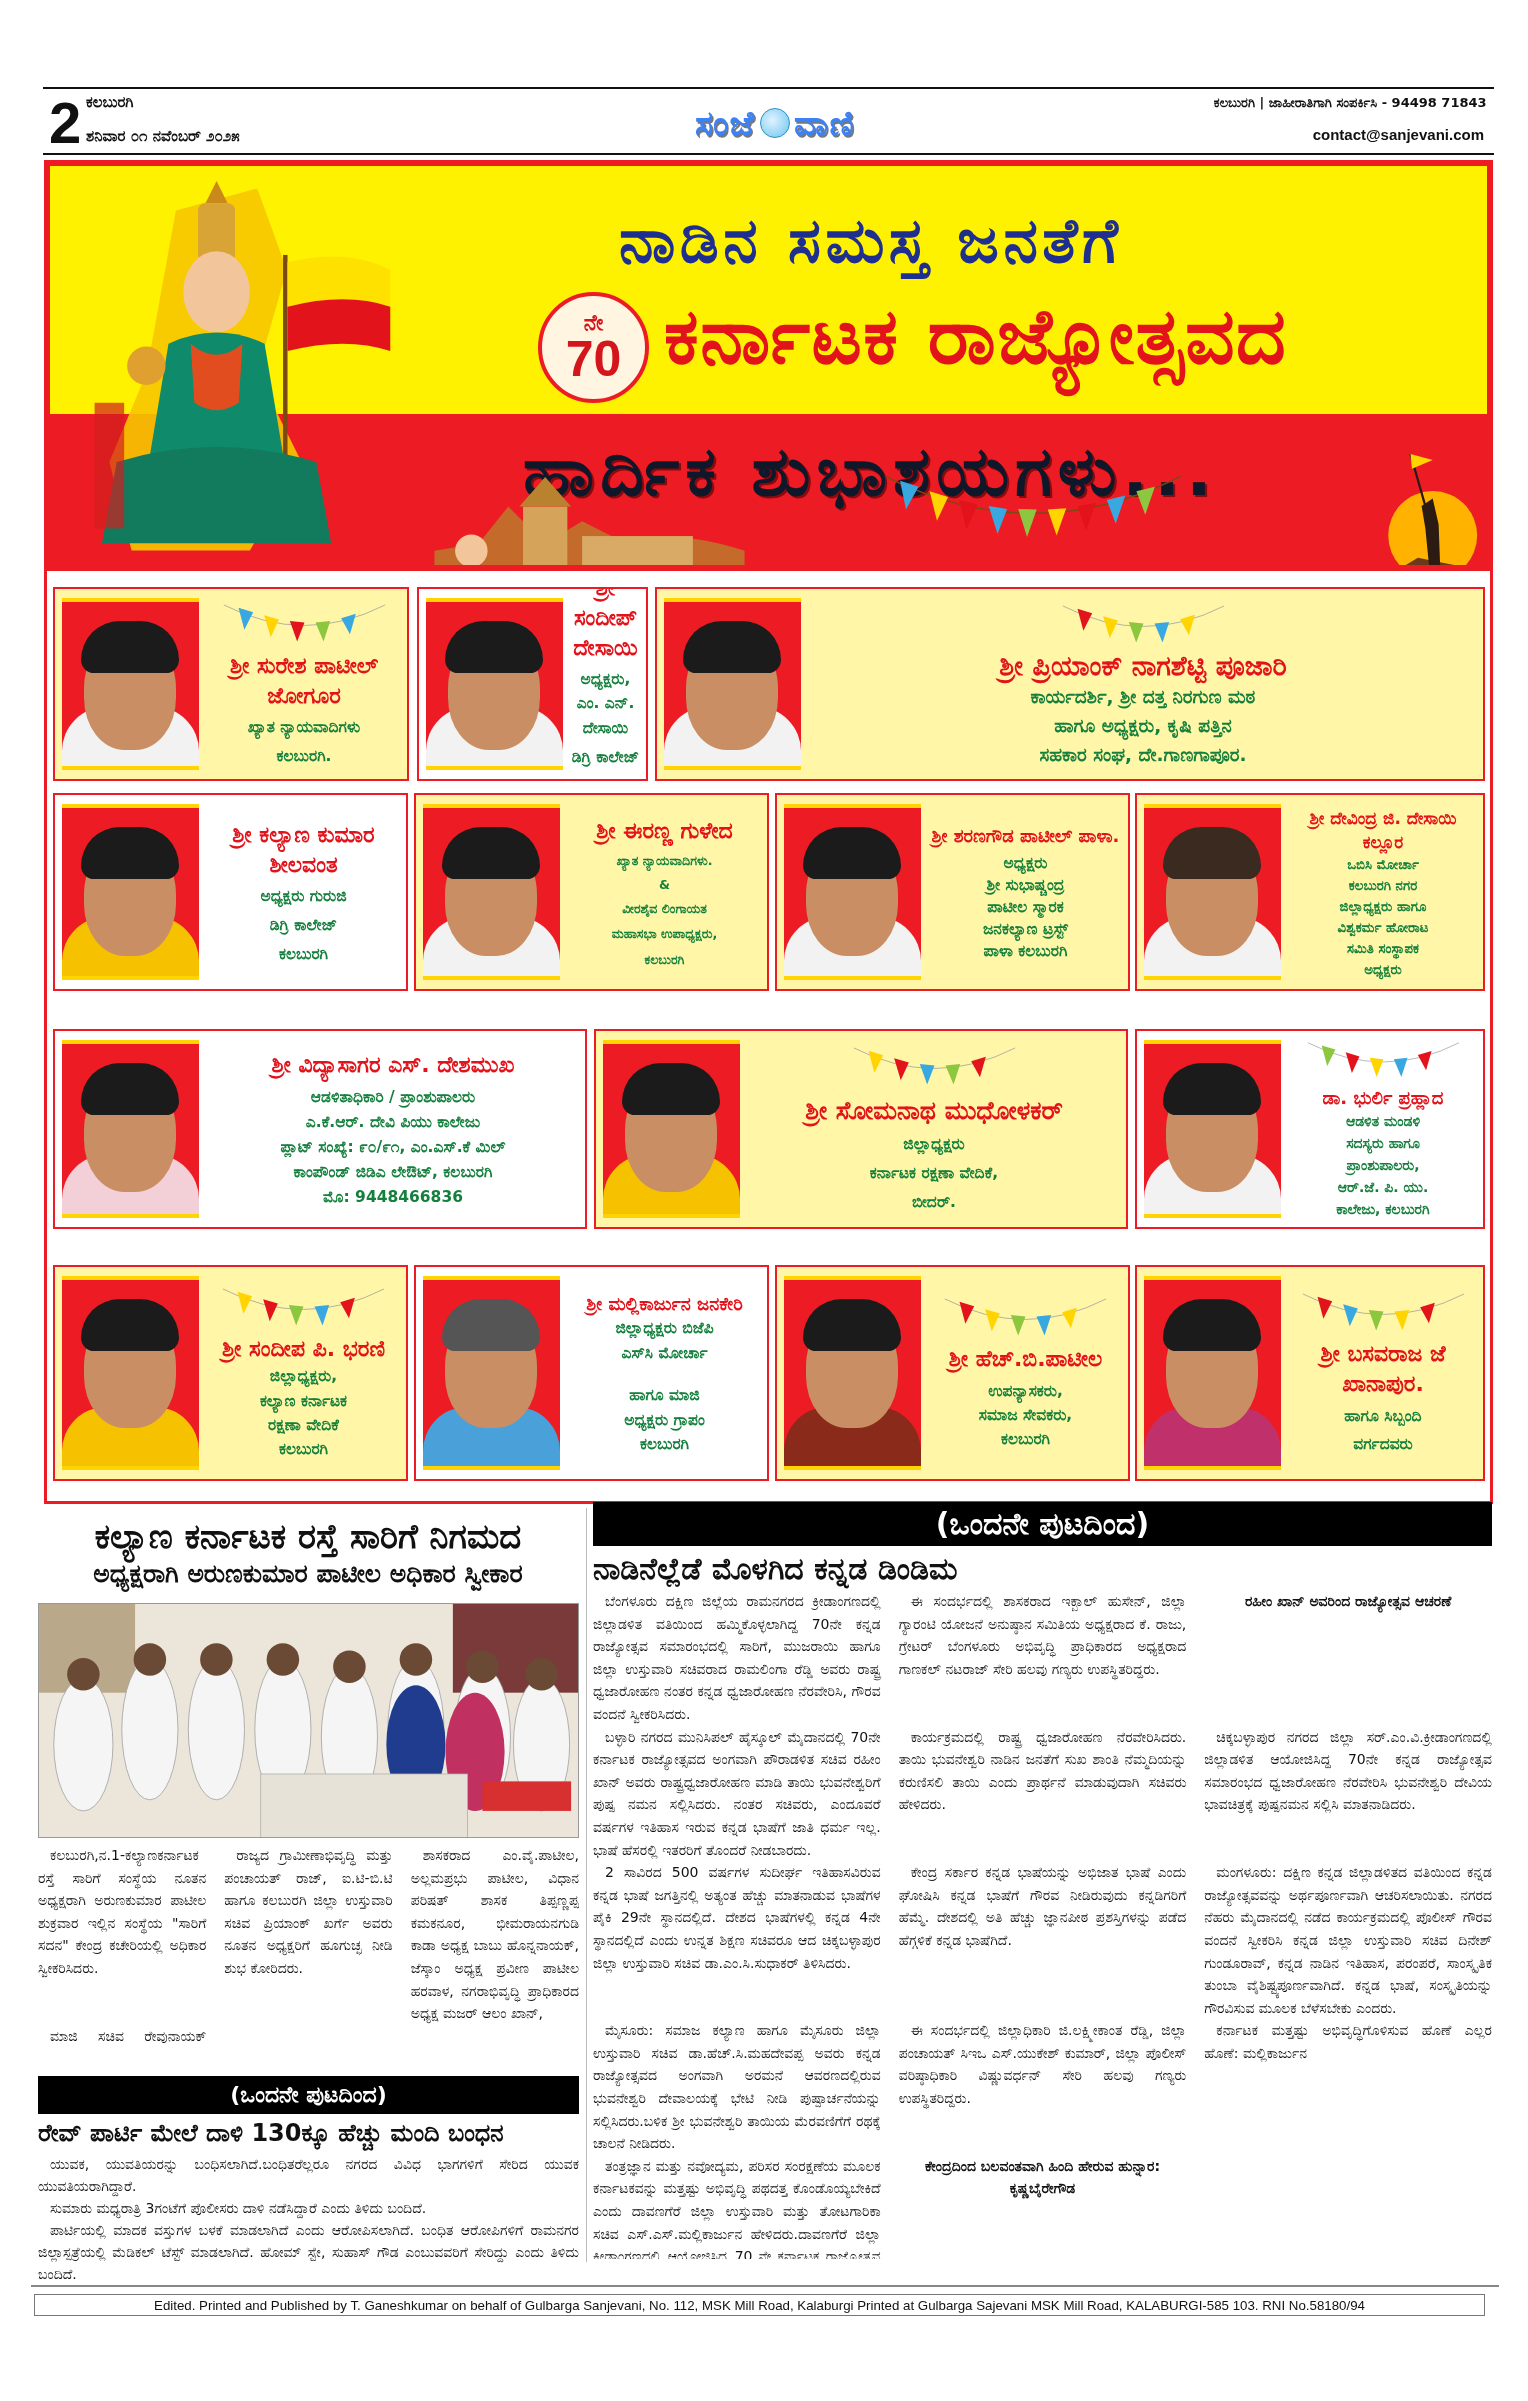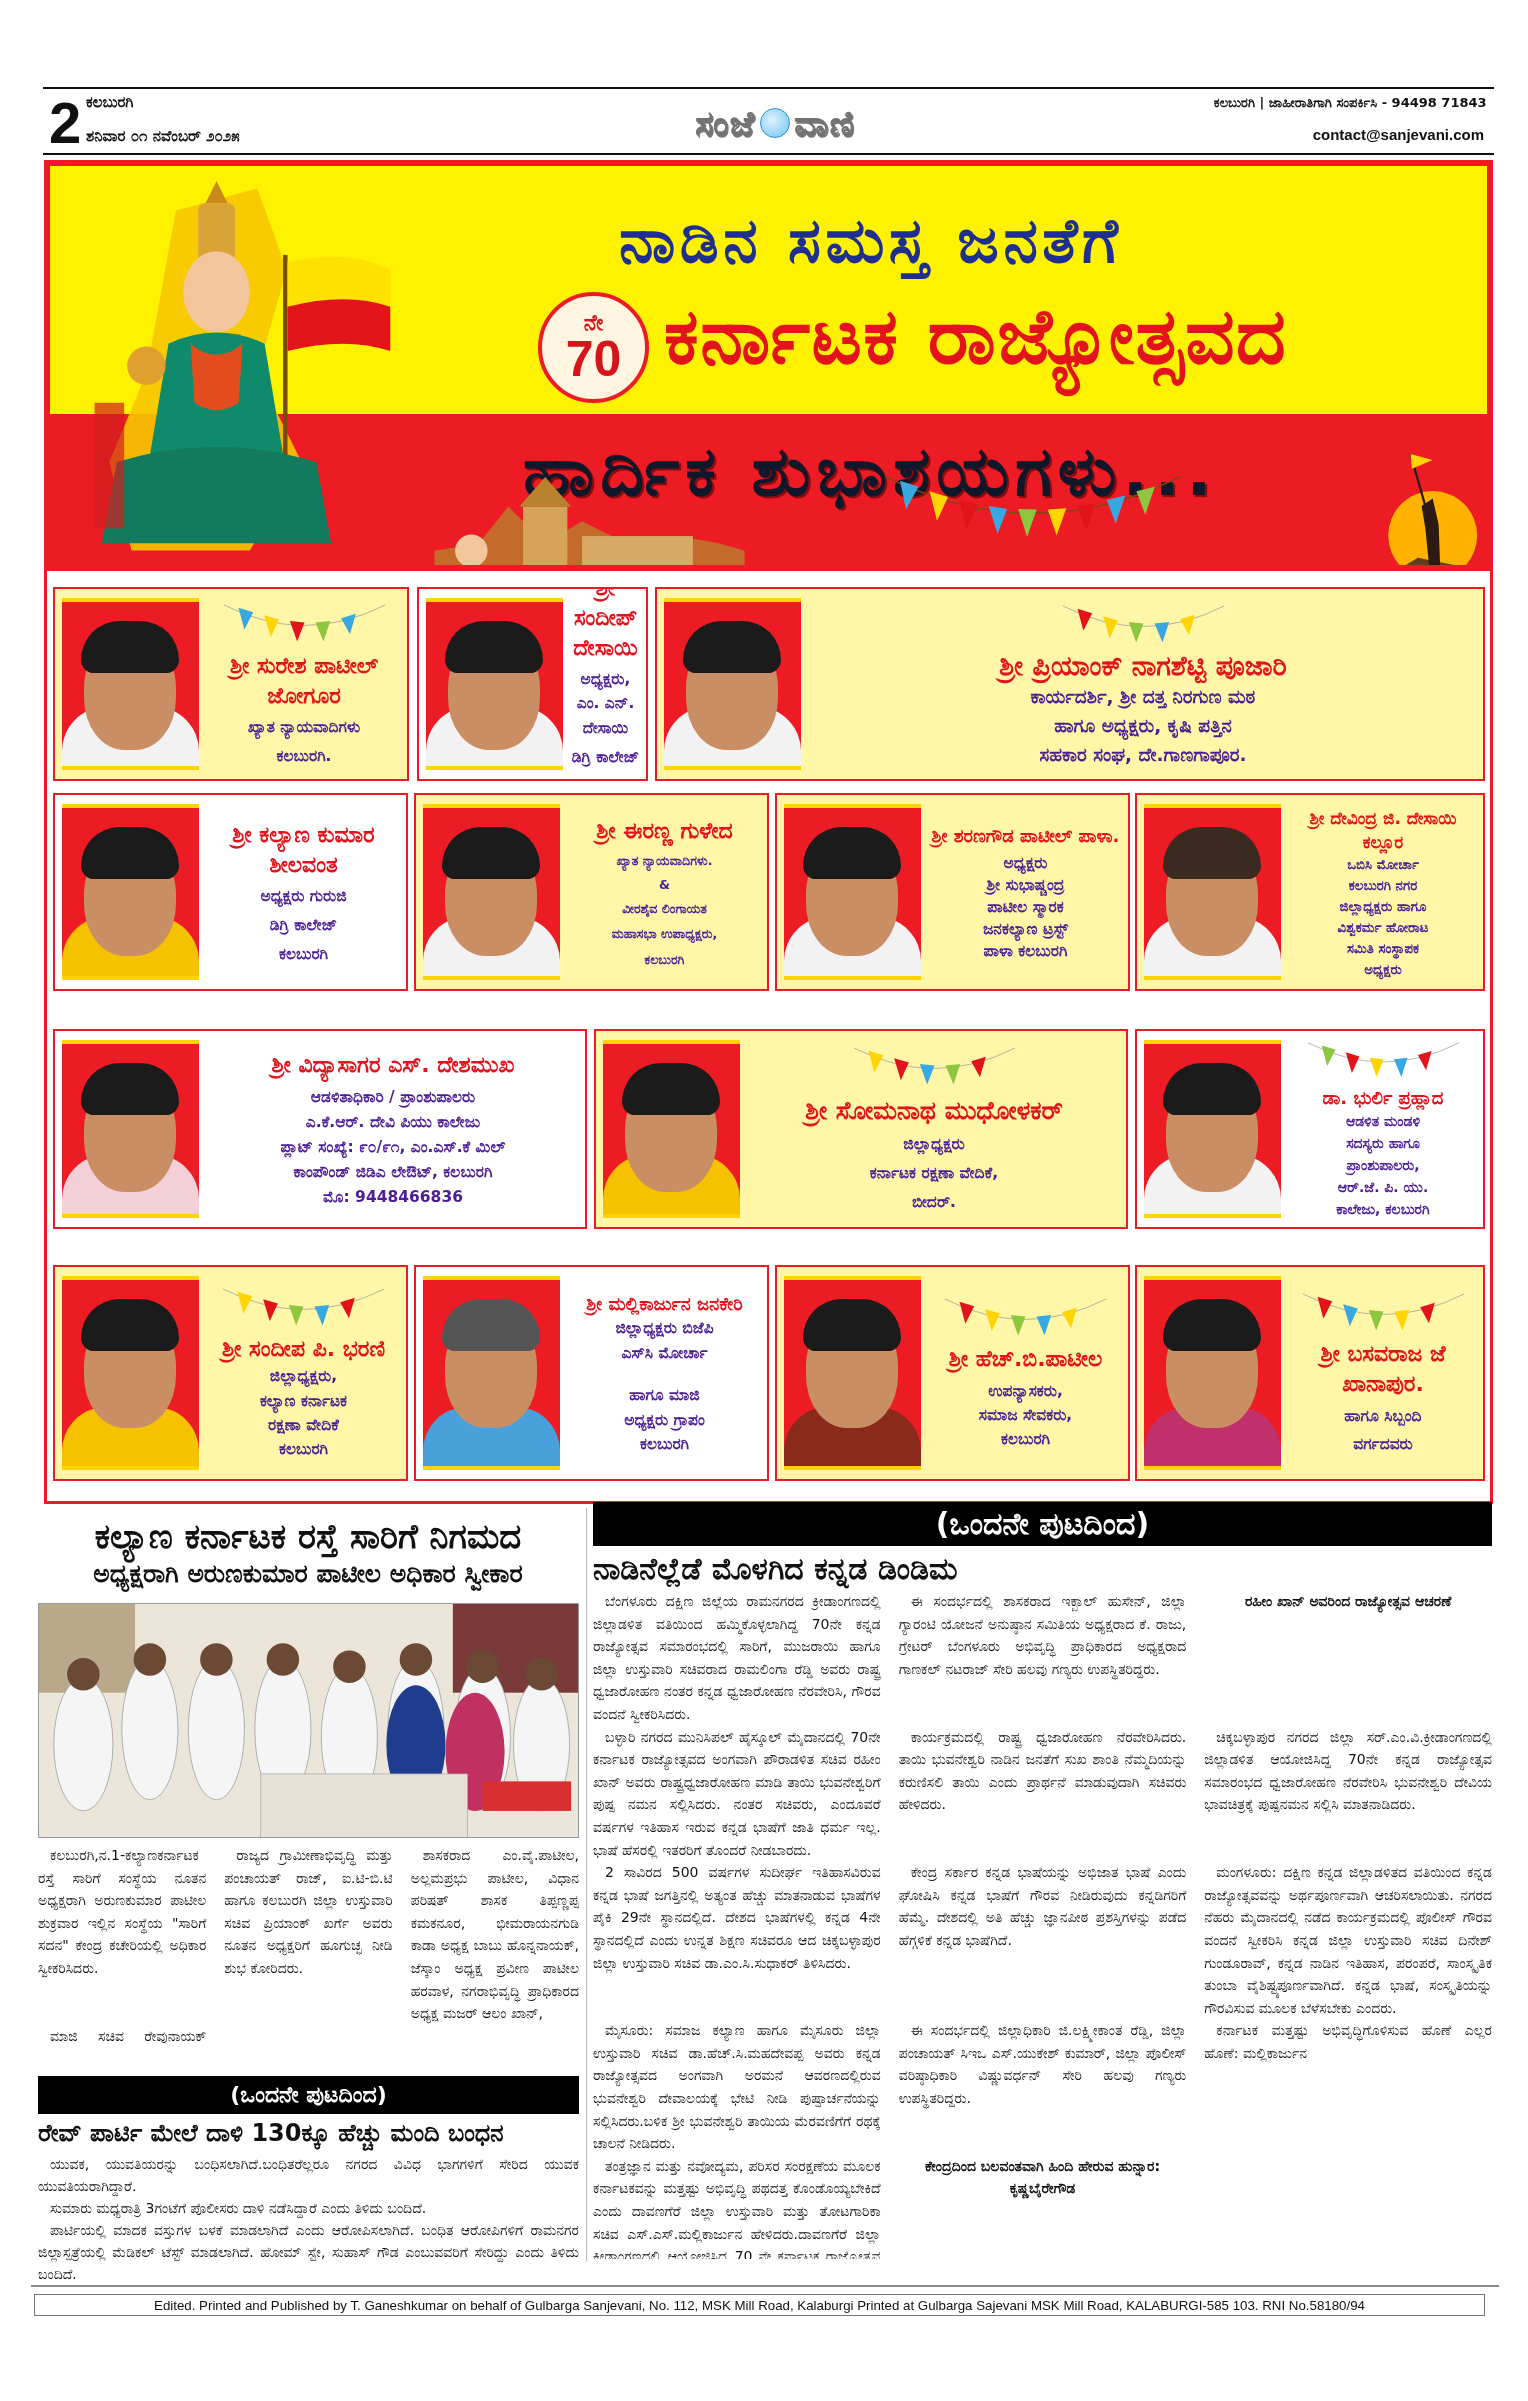--- a/index.html
+++ b/index.html
@@ -8,21 +8,21 @@
 
   
   .masthead { position: absolute; left: 43px; top: 87px; width: 1451px; height: 68px;
               border-top: 2.2px solid #111; border-bottom: 2.2px solid #111; }
   .page-num { position: absolute; left: 6px; top: 3px; font-size: 58px; font-weight: bold;
               font-family: "Liberation Sans", sans-serif; line-height: 61px; }
   .edition-city { position: absolute; left: 43px; top: 4.4px; font-size: 15px; font-weight: bold; }
   .edition-date { position: absolute; left: 43px; top: 38px; font-size: 15px; font-weight: bold; }
   .logo { position: absolute; left: 621px; top: 6px; width: 222px; height: 56px;
           display: flex; align-items: center; justify-content: center; gap: 4.4px; }
-  .logo-text { font-size: 34px; font-weight: bold; color: #737373;
+  .logo-text { font-size: 34px; font-weight: bold; color: #3b82f6;
                text-shadow: 1.5px 1.5px 0 #777; letter-spacing: 1.5px; }
   .logo-globe { width: 30px; height: 30px; border-radius: 50%;
                 background: radial-gradient(circle at 40% 40%, #dff3ff, #6cc4f0); border: 1.5px solid #2c8fc5; }
   .contact-line { position: absolute; right: 7.4px; top: 6px; font-size: 13px; font-weight: bold; }
   .contact-email { position: absolute; right: 10px; top: 37px; font-size: 15px;
                    font-family: "Liberation Sans", sans-serif; font-weight: bold; }
 
   
   .banner { position: absolute; left: 44px; top: 160px; width: 1449px; height: 411px;
             background: #ed1c24; border: 6px solid #ed1c24; overflow: hidden; }
@@ -55,21 +55,21 @@
   .card .photo .face { position: absolute; left: 22px; top: 30px; width: 92px; height: 118px;
                        border-radius: 48% 48% 44% 44%; background: #c98e64; }
   .card .photo .hair { position: absolute; left: 19px; top: 19px; width: 98px; height: 52px;
                        border-radius: 44px 44px 15px 15px; background: #1b1b1b; }
   .card .photo .body { position: absolute; left: 0; right: 0; bottom: 0; height: 59px;
                        border-radius: 44px 44px 0 0; background: #f2f2f2; }
   .card .text { position: absolute; left: 152px; right: 6px; top: 9px; bottom: 7.4px;
                 display: flex; flex-direction: column; align-items: center; justify-content: center;
                 text-align: center; }
   .card .name { color: #e3131b; font-weight: bold; font-size: 22px; line-height: 30px; }
-  .card .desc { color: #4c1d95; font-weight: bold; font-size: 15.5px; line-height: 24.4px; margin-top: 4.4px; }
+  .card .desc { color: #15803d; font-weight: bold; font-size: 15.5px; line-height: 24.4px; margin-top: 4.4px; }
   .bunting-mini { height: 44px; width: 163px; margin-bottom: 4.4px; }
 
   
   .lead-headline { position: absolute; left: 38px; top: 1516px; width: 540px; text-align: center; }
   .lead-h1 { font-size: 34px; font-weight: bold; line-height: 41px; }
   .lead-h2 { font-size: 25px; font-weight: bold; line-height: 34px; }
   .lead-photo { position: absolute; left: 38px; top: 1603px; width: 541px; height: 235px;
                 background: linear-gradient(180deg, #e9e3d6 0%, #f4efe6 50%, #d9d2c5 100%);
                 border: 0.7px solid #999; overflow: hidden; }
   .cols { position: absolute; display: grid; column-gap: 18px; font-size: 14px; line-height: 22.6px;

